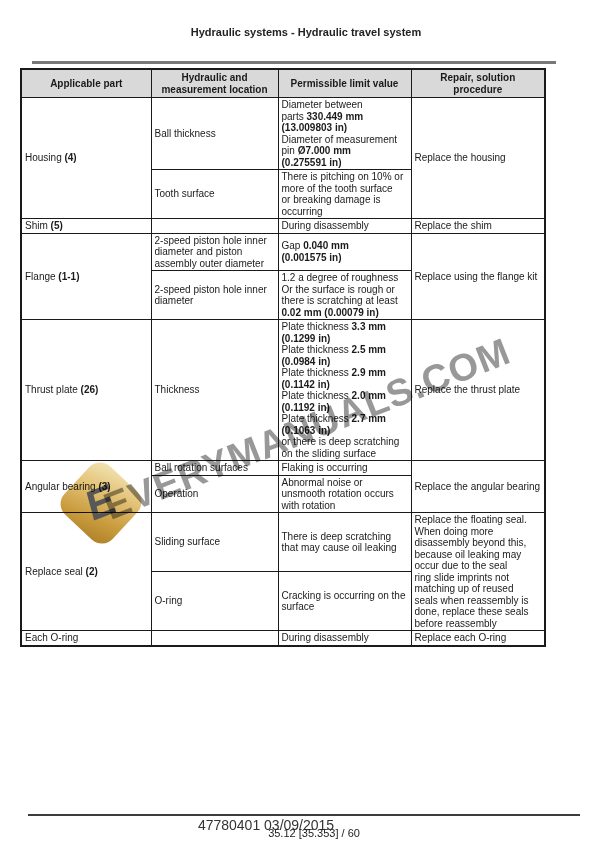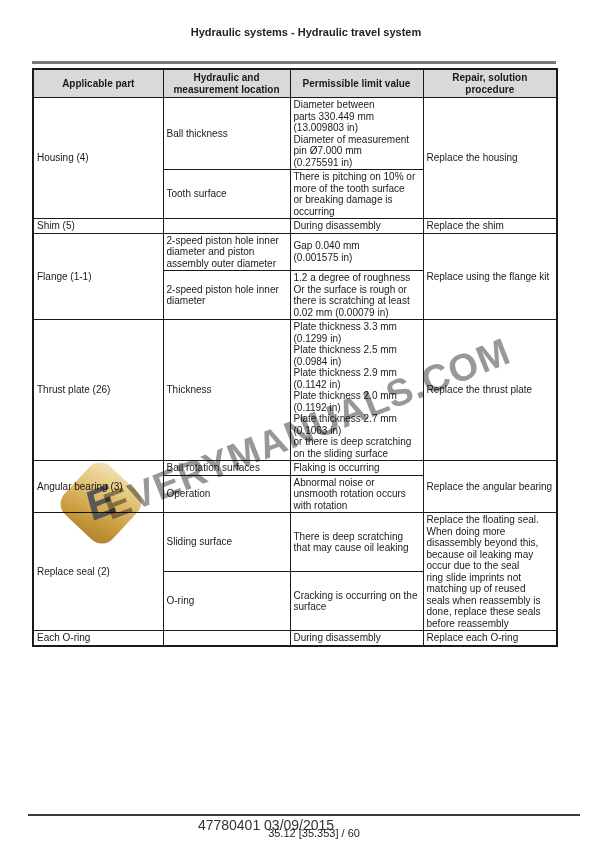--- a/index.html
+++ b/index.html
@@ -8,35 +8,35 @@
     font-family:"Liberation Sans", sans-serif; color:#1a1a1a; overflow:hidden;
   }
   .title {
     position:absolute; top:26px; left:0; width:612px; text-align:center;
     font-size:11px; color:#222;font-weight:bold;
   }
   .toprule {
     position:absolute; left:32px; top:61px; width:524px; height:3px; background:#787878;
   }
   table.main {
-    position:absolute; left:32px; top:68px; width:524px;
+    position:absolute; left:20px; top:68px; width:524px;
     border-collapse:collapse; table-layout:fixed;
     font-size:10px; border:2px solid #1a1a1a;
   }
   table.main th, table.main td { border:1px solid #1a1a1a; overflow:hidden; }
   table.main th {
     background:#d9d9d9; font-weight:bold; text-align:center;
     padding:2px 2px; line-height:11.5px; font-size:10px; vertical-align:middle;
   }
   table.main td {
     padding:1px 3px; vertical-align:middle; line-height:11.5px; text-align:left;
     background:transparent;
   }
   .ln { min-height:11.5px; }
-  .b { font-weight:normal; }
+  .b { font-weight:bold; }
   
   .wm-logo {
     position:absolute; left:68px; top:470px; width:66px; height:66px;
     border-radius:15px; transform:rotate(43deg);
     background:linear-gradient(160deg,#f3e6b8 0%,#e2c070 35%,#c79734 70%,#a8781c 100%);
     mix-blend-mode:multiply; opacity:.95;
     display:flex; align-items:center; justify-content:center;
   }
   .wm-e {
     font-size:42px; font-weight:bold; color:#4f4f4f;

